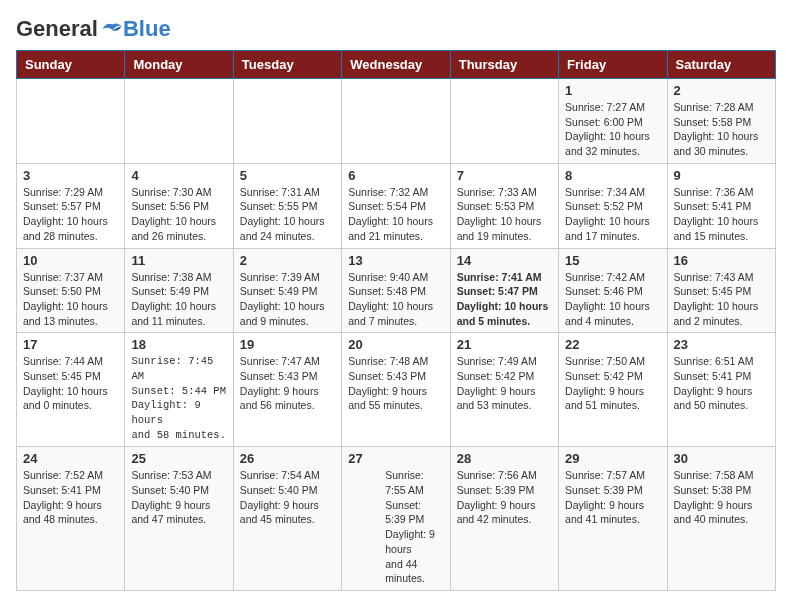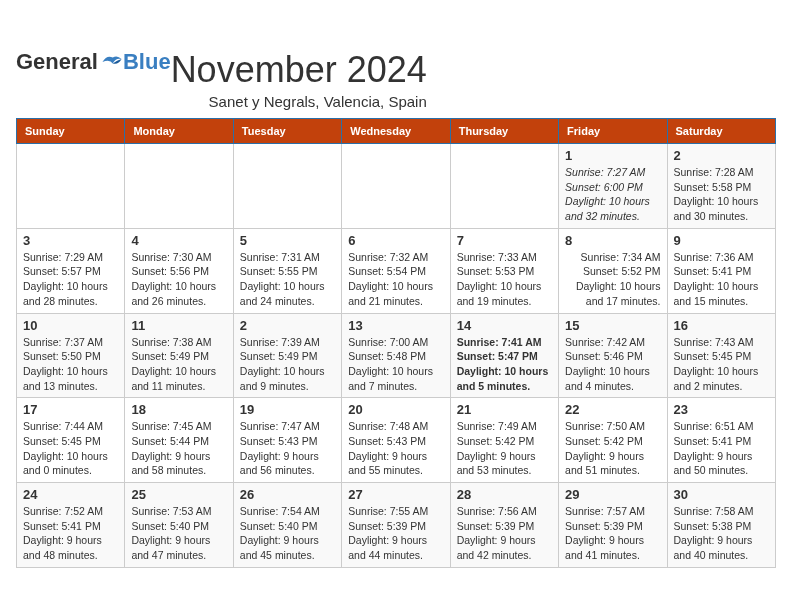--- a/index.html
+++ b/index.html
@@ -6,23 +6,22 @@
     body {
       font-family: Arial, sans-serif;
       background: #fff;
       width: 792px;
       min-height: 612px;
       padding: 16px;
     }
     .header {
       display: flex;
       align-items: flex-start;
-      justify-content: flex-start;
+      justify-content: space-between;
       margin-bottom: 8px;
-      margin-top: 33px;
     }
     .logo {
       display: flex;
       flex-direction: column;
       align-items: flex-start;
     }
     .logo-text {
       display: flex;
       align-items: center;
       font-size: 22px;
@@ -48,23 +47,23 @@
       font-size: 15px;
       color: #333;
       margin-top: 2px;
     }
     .calendar {
       width: 100%;
       border-collapse: collapse;
       border: 1px solid #ccc;
     }
     .calendar th {
-      background-color: #c2410c;
+      background-color: #7f1d1d;
       color: #fff;
-      font-size: 11px;
+      font-size: 13px;
       font-weight: bold;
       padding: 6px 8px;
       text-align: left;
       border: 1px solid #2a6fa8;
     }
     .calendar td {
       vertical-align: top;
       border: 1px solid #ccc;
       padding: 4px 6px;
       width: calc(100% / 7);
@@ -101,24 +100,20 @@
   <div class="logo">
     <div class="logo-text">
       <span class="general">General</span>
       <svg class="logo-bird" viewBox="0 0 30 24" xmlns="http://www.w3.org/2000/svg">
         <path d="M2,12 Q8,2 16,6 Q22,2 28,8 Q20,6 16,14 Q12,8 2,12Z" fill="#3a7fc1"></path>
         <path d="M16,14 Q22,10 28,8 Q24,16 16,14Z" fill="#1a5a9a"></path>
       </svg>
       <span class="blue">Blue</span>
     </div>
   </div>
-  <div class="title-block">
-    <div class="month-title">November 2024</div>
-    <div class="subtitle">Sanet y Negrals, Valencia, Spain</div>
-  </div>
 </div>
 
 <table class="calendar">
   <thead>
     <tr>
     <th>Sunday</th>
         <th>Monday</th>
         <th>Tuesday</th>
         <th>Wednesday</th>
         <th>Thursday</th>
@@ -128,21 +123,21 @@
   </thead>
   <tbody id="calendar-body">
   <tr>
         <td class="empty-cell"></td>
         <td class="empty-cell"></td>
         <td class="empty-cell"></td>
         <td class="empty-cell"></td>
         <td class="empty-cell"></td>
         <td>
           <span class="day-number">1</span>
-          <div class="day-info" style="white-space: pre-line; font-style: italic;">Sunrise: 7:27 AM
+          <div class="day-info" style="white-space: pre-line;">Sunrise: 7:27 AM
 Sunset: 6:00 PM
 Daylight: 10 hours
 and 32 minutes.</div>
         </td>
         <td>
           <span class="day-number">2</span>
           <div class="day-info" style="white-space: pre-line;">Sunrise: 7:28 AM
 Sunset: 5:58 PM
 Daylight: 10 hours
 and 30 minutes.</div>
@@ -179,21 +174,21 @@
         </td>
         <td>
           <span class="day-number">7</span>
           <div class="day-info" style="white-space: pre-line;">Sunrise: 7:33 AM
 Sunset: 5:53 PM
 Daylight: 10 hours
 and 19 minutes.</div>
         </td>
         <td>
           <span class="day-number">8</span>
-          <div class="day-info" style="white-space: pre-line; text-align: right;">Sunrise: 7:34 AM
+          <div class="day-info" style="white-space: pre-line;">Sunrise: 7:34 AM
 Sunset: 5:52 PM
 Daylight: 10 hours
 and 17 minutes.</div>
         </td>
         <td>
           <span class="day-number">9</span>
           <div class="day-info" style="white-space: pre-line;">Sunrise: 7:36 AM
 Sunset: 5:41 PM
 Daylight: 10 hours
 and 15 minutes.</div>
@@ -216,21 +211,21 @@
         </td>
         <td>
           <span class="day-number">2</span>
           <div class="day-info" style="white-space: pre-line;">Sunrise: 7:39 AM
 Sunset: 5:49 PM
 Daylight: 10 hours
 and 9 minutes.</div>
         </td>
         <td>
           <span class="day-number">13</span>
-          <div class="day-info" style="white-space: pre-line;">Sunrise: 7:00 AM
+          <div class="day-info" style="white-space: pre-line;">Sunrise: 9:40 AM
 Sunset: 5:48 PM
 Daylight: 10 hours
 and 7 minutes.</div>
         </td>
         <td>
           <span class="day-number">14</span>
           <div class="day-info" style="white-space: pre-line; font-weight: bold;">Sunrise: 7:41 AM
 Sunset: 5:47 PM
 Daylight: 10 hours
 and 5 minutes.</div>
@@ -253,21 +248,21 @@
       <tr>
         <td>
           <span class="day-number">17</span>
           <div class="day-info" style="white-space: pre-line;">Sunrise: 7:44 AM
 Sunset: 5:45 PM
 Daylight: 10 hours
 and 0 minutes.</div>
         </td>
         <td>
           <span class="day-number">18</span>
-          <div class="day-info" style="white-space: pre-line;">Sunrise: 7:45 AM
+          <div class="day-info" style="white-space: pre-line; font-family: Liberation Mono, monospace;">Sunrise: 7:45 AM
 Sunset: 5:44 PM
 Daylight: 9 hours
 and 58 minutes.</div>
         </td>
         <td>
           <span class="day-number">19</span>
           <div class="day-info" style="white-space: pre-line;">Sunrise: 7:47 AM
 Sunset: 5:43 PM
 Daylight: 9 hours
 and 56 minutes.</div>
@@ -318,21 +313,21 @@
         </td>
         <td>
           <span class="day-number">26</span>
           <div class="day-info" style="white-space: pre-line;">Sunrise: 7:54 AM
 Sunset: 5:40 PM
 Daylight: 9 hours
 and 45 minutes.</div>
         </td>
         <td>
           <span class="day-number">27</span>
-          <div class="day-info" style="white-space: pre-line;">Sunrise: 7:55 AM
+          <div class="day-info" style="white-space: pre-line; margin-left: 37px;">Sunrise: 7:55 AM
 Sunset: 5:39 PM
 Daylight: 9 hours
 and 44 minutes.</div>
         </td>
         <td>
           <span class="day-number">28</span>
           <div class="day-info" style="white-space: pre-line;">Sunrise: 7:56 AM
 Sunset: 5:39 PM
 Daylight: 9 hours
 and 42 minutes.</div>

